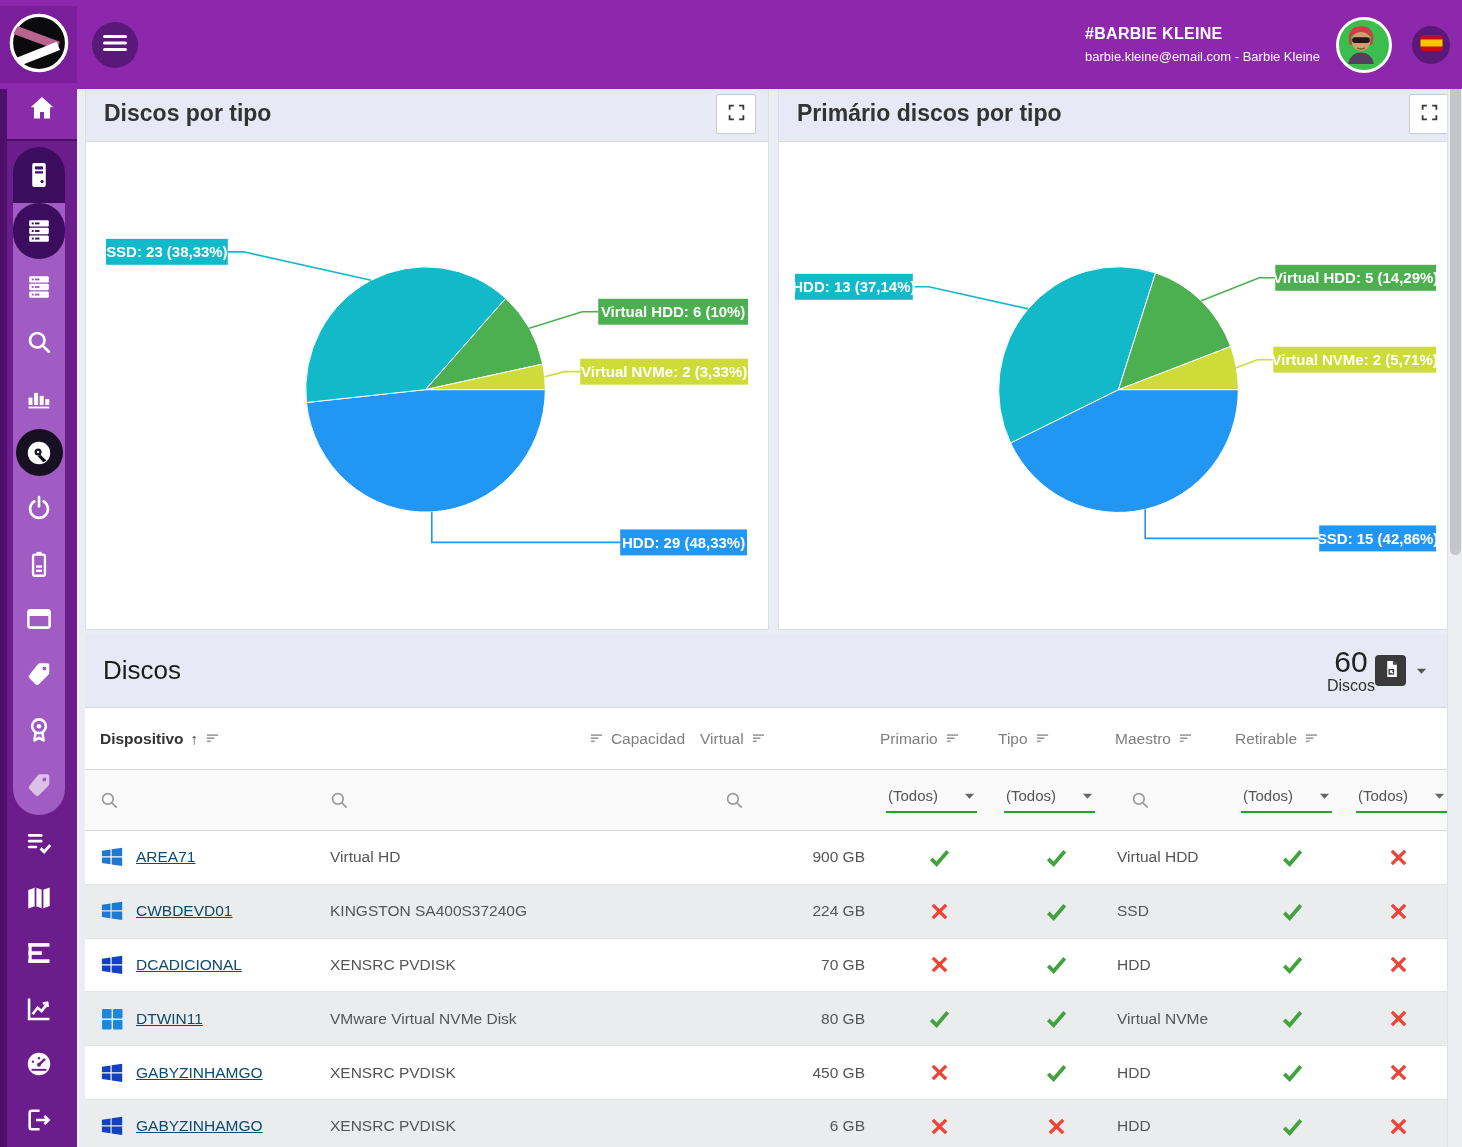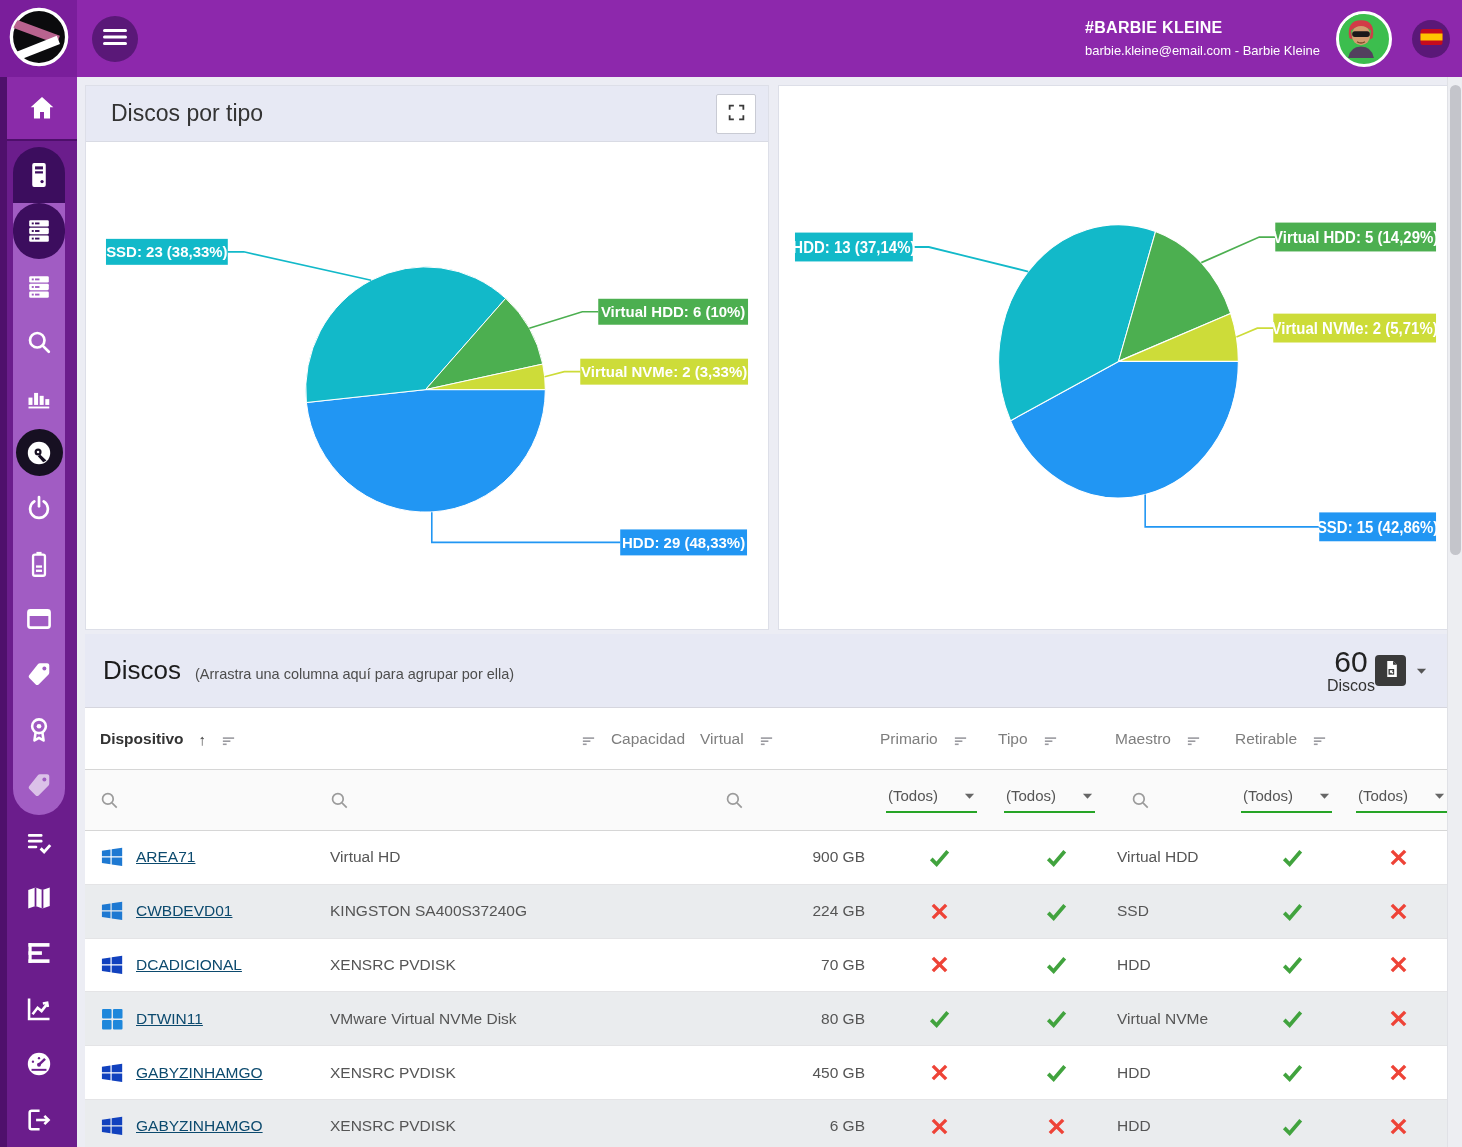--- a/index.html
+++ b/index.html
@@ -1,20 +1,20 @@
 <!DOCTYPE html>
 <html><head>
 <meta charset="utf-8">
 <style>
   html,body{margin:0;padding:0;}
   body{width:1462px;height:1147px;overflow:hidden;font-family:"Liberation Sans",sans-serif;background:#ECEDF4;}
   .app{position:relative;width:1462px;height:1147px;overflow:hidden;}
 
   
-  header{position:absolute;top:0;left:0;right:0;height:77px;background:#8D28AC;display:flex;align-items:center;z-index:5;}
+  header{position:absolute;top:0;left:0;right:0;height:89px;background:#8D28AC;display:flex;align-items:center;z-index:5;}
   .logo-box{width:77px;height:77px;background:#7A1E9B;display:flex;align-items:center;justify-content:center;flex:0 0 77px;}
   .hamburger{margin-left:15px;width:46px;height:46px;border-radius:50%;background:#5A1878;border:none;display:flex;align-items:center;justify-content:center;cursor:pointer;}
   .user-block{margin-left:auto;color:#fff;text-align:left;line-height:1.55;}
   .user-org{font-size:16px;font-weight:bold;letter-spacing:.3px;}
   .user-line{font-size:13px;}
   .avatar{width:50px;height:50px;border-radius:50%;margin-left:16px;border:3px solid #fff;overflow:hidden;background:#3CBE4E;flex:0 0 50px;}
   .flag-btn{width:38px;height:38px;border-radius:50%;background:#5A1878;border:none;margin:0 12px 0 20px;display:flex;align-items:center;justify-content:center;cursor:pointer;}
 
   
   aside{position:absolute;top:77px;left:0;bottom:0;width:77px;background:#6B1D8C;z-index:4;}
@@ -27,21 +27,21 @@
   .sb-cell{height:55.4px;display:flex;align-items:center;justify-content:center;position:relative;cursor:pointer;}
   .sb-cell svg{width:28px;height:28px;display:block;position:relative;}
   .sb-cell.active .halo{position:absolute;width:47px;height:47px;border-radius:50%;background:#171022;left:2.5px;top:4px;}
   .sb-cell.muted svg{opacity:.62;}
 
   
   main{position:absolute;left:77px;top:77px;right:0;bottom:0;padding:8px 0 0 8px;}
   .charts-row{display:flex;gap:9px;height:545px;}
   .panel{flex:1 1 0;background:#fff;border:1px solid #DDDFE8;box-sizing:border-box;display:flex;flex-direction:column;}
   .panel-hd{height:55px;background:#E7E9F4;display:flex;align-items:center;padding:0 12px 0 18px;border-bottom:1px solid #D9DBE4;flex:0 0 55px;}
-  .panel-hd h2{margin:7px;font-size:23px;font-weight:400;color:#333;}
+  .panel-hd h2{margin:0;font-size:23px;font-weight:700;color:#333;}
   .expand-btn{margin-left:auto;width:40px;height:40px;background:#fff;border:1px solid #C9CBD4;border-radius:2px;display:flex;align-items:center;justify-content:center;cursor:pointer;}
   .panel-bd{flex:1;position:relative;}
   .panel-bd svg{display:block;width:100%;height:100%;}
 
   
   .grid{margin-top:4px;background:#fff;width:1362px;}
   .grid-toolbar{height:74px;background:#E7E9F4;display:flex;align-items:center;padding:0 14px 0 18px;border-bottom:1px solid #D6D6DE;box-sizing:border-box;}
   .grid-toolbar h1{margin:0 14px 0 0;font-size:26px;font-weight:400;color:#1c1c1c;}
   .grid-hint{font-size:14.5px;color:#4d4d4d;padding-top:6px;}
   .tb-spacer{margin-left:auto;}
@@ -49,21 +49,21 @@
   .count-num{font-size:30px;line-height:1.05;}
   .count-label{font-size:16px;color:#333;}
   .export-btn{width:31px;height:31px;background:#3A3A3A;border:none;border-radius:4px;display:flex;align-items:center;justify-content:center;cursor:pointer;}
   .export-caret{margin:0 6px 0 10px;display:flex;align-items:center;cursor:pointer;}
 
   .grid-row{display:grid;grid-template-columns:235px 380px 180px 118px 117px 120px 115px 1fr;align-items:center;}
   .g-head{height:61px;background:#fff;border-bottom:1px solid #D6D6D6;color:#7E7E7E;font-size:15.5px;}
   .g-filter{height:60px;background:#FAFAFA;border-bottom:1px solid #D6D6D6;}
   .g-body-row{height:52.8px;border-bottom:1px solid #E4E4E6;font-size:15.5px;color:#555;background:#fff;}
   .g-body-row.alt{background:#EAECEE;}
-  .hcell{display:flex;align-items:flex-end;gap:15px;}
+  .hcell{display:flex;align-items:flex-start;gap:7px;}
   .hcell.c1{padding-left:15px;color:#333;font-weight:bold;}
   .hcell.c2{padding-left:10px;}
   .hcell.right{justify-content:flex-end;padding-right:15px;}
   .sort-arrow{color:#444;font-size:15px;font-weight:normal;}
   .fcell{display:flex;align-items:center;}
   .fcell.c1{padding-left:15px;}
   .fcell.c2{padding-left:10px;}
   .fcell.c3{padding-left:25px;}
   .fcell.c6{padding-left:16px;}
   .sel{display:inline-flex;align-items:center;gap:26px;border-bottom:2px solid #26A426;padding:0 2px 7px 2px;margin-left:6px;cursor:pointer;}
@@ -362,20 +362,28 @@
               <rect x="513" y="157" width="150" height="26" fill="#4CAF50"></rect>
               <text x="588" y="175.5" text-anchor="middle" class="pie-label-text">Virtual HDD: 6 (10%)</text>
               <path d="M340,248 L457.4,222.4 A120,123 0 0 1 460.0,248.0 Z" fill="#CDDC39" stroke="#fff" stroke-width="1"></path>
               <polyline points="495,230 479,230 459.3,235.1" fill="none" stroke="#CDDC39" stroke-width="1.6"></polyline>
               <rect x="495" y="217" width="168" height="26" fill="#CDDC39"></rect>
               <text x="579" y="235.5" text-anchor="middle" class="pie-label-text">Virtual NVMe: 2 (3,33%)</text>
             </svg>
         </div>
       </section>
       <section class="panel">
+        <div class="panel-hd">
+          <h2>Primário discos por tipo</h2>
+          <button class="expand-btn">
+            <span><svg width="19" height="19" viewBox="0 0 18 18">
+                  <path d="M2.5 6.5v-4h4M11.5 2.5h4v4M15.5 11.5v4h-4M6.5 15.5h-4v-4" fill="none" stroke="#3A3A3A" stroke-width="1.7"></path>
+                </svg></span>
+          </button>
+        </div>
         <div class="panel-bd">
           <svg id="pie-1" viewBox="0 0 683 489" preserveAspectRatio="none">
               <path d="M340,248 L460.0,248.0 A120,123 0 0 1 231.9,301.4 Z" fill="#2196F3" stroke="#fff" stroke-width="1"></path>
               <polyline points="366.7,367.9 366.7,397 541,397" fill="none" stroke="#2196F3" stroke-width="1.6"></polyline>
               <rect x="541" y="384" width="117" height="26" fill="#2196F3"></rect>
               <text x="599.5" y="402.5" text-anchor="middle" class="pie-label-text">SSD: 15 (42,86%)</text>
               <path d="M340,248 L231.9,301.4 A120,123 0 0 1 377.1,131.0 Z" fill="#12B9C9" stroke="#fff" stroke-width="1"></path>
               <polyline points="134,145 150,145 249.6,167.1" fill="none" stroke="#12B9C9" stroke-width="1.6"></polyline>
               <rect x="16" y="132" width="118" height="26" fill="#12B9C9"></rect>
               <text x="75" y="150.5" text-anchor="middle" class="pie-label-text">HDD: 13 (37,14%)</text>
@@ -388,21 +396,20 @@
               <rect x="495" y="205" width="163" height="26" fill="#CDDC39"></rect>
               <text x="576.5" y="223.5" text-anchor="middle" class="pie-label-text">Virtual NVMe: 2 (5,71%)</text>
             </svg>
         </div>
       </section>
     </div>
 
     <section class="grid">
       <div class="grid-toolbar">
         <h1>Discos</h1>
-        <span class="grid-hint">(Arrastra una columna aquí para agrupar por ella)</span>
         <div class="tb-spacer"></div>
         <div class="count">
           <div class="count-num">60</div>
           <div class="count-label">Discos</div>
         </div>
         <button class="export-btn">
           <span><svg width="20" height="20" viewBox="0 0 24 24">
                 <path fill="#fff" d="M7.5 2.5h7L19 7v14.5H7.5z"></path>
                 <path fill="#3A3A3A" d="M14.5 2.5V7H19z"></path>
                 <rect x="9" y="12" width="6.8" height="6.8" fill="#3A3A3A"></rect>

